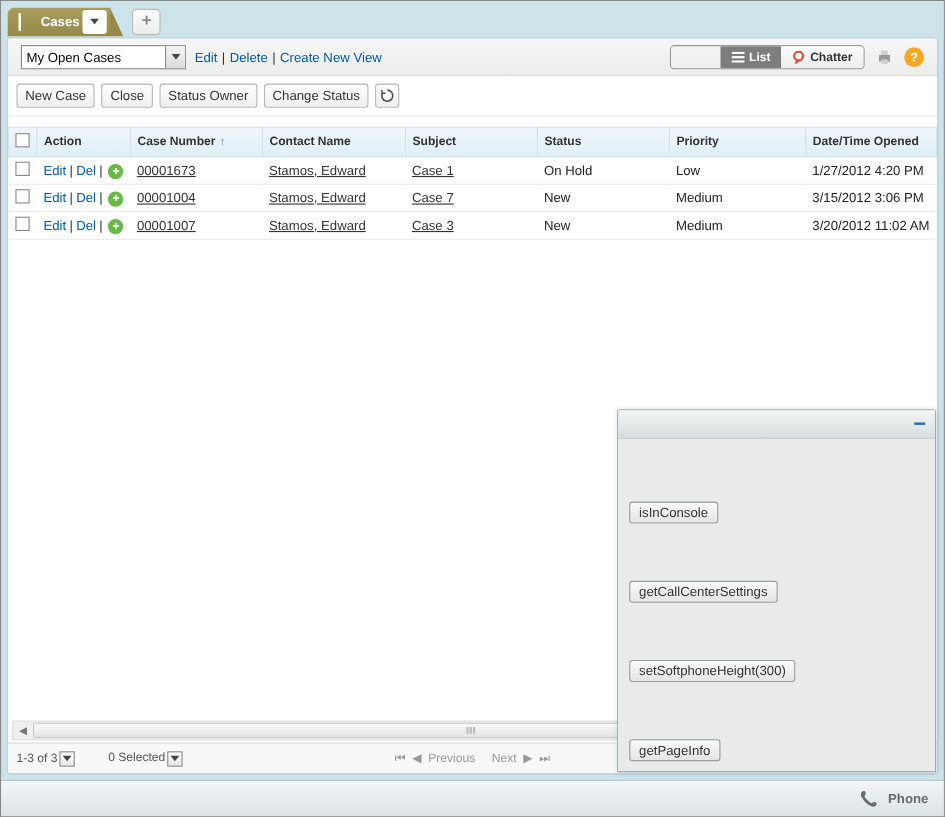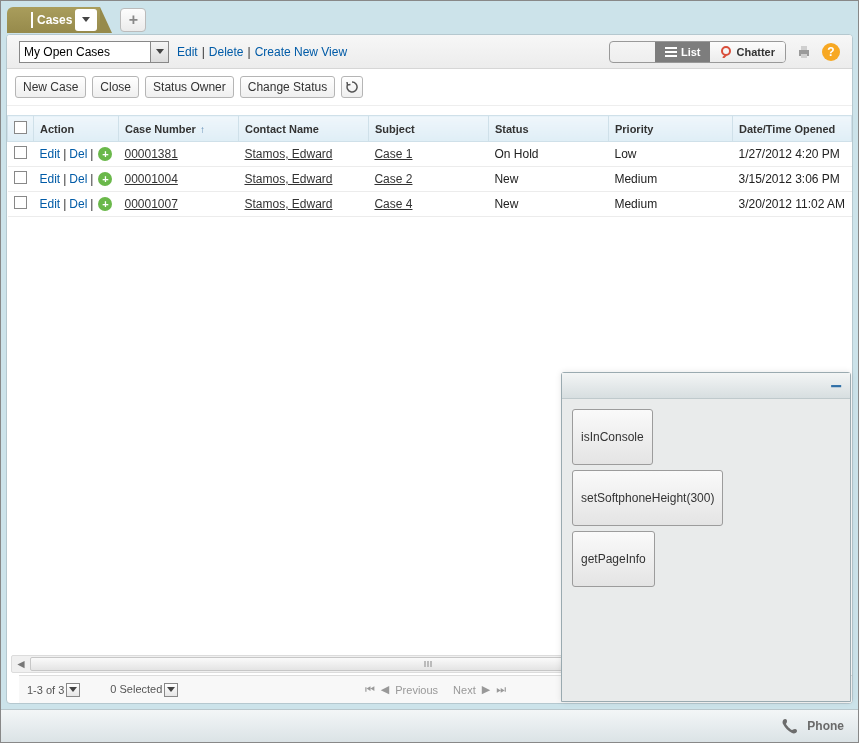--- a/index.html
+++ b/index.html
@@ -11,23 +11,23 @@
   height: 743px;
   overflow: hidden;
   position: relative;
   border: 1px solid #888;
 }
 .frame { position: absolute; inset: 0; }
 
 
 .tabbar { display: flex; align-items: center; height: 33px; padding: 4px 6px 0 6px; gap: 8px; background: #cce3ea; }
 .tab {
-  display: flex; align-items: center; gap: 4px;
+  display: flex; align-items: center; gap: 18px;
   background: linear-gradient(#a99d5c,#968a4b);
-  color: #fff; font-weight: bold; padding: 5px 28px 5px 24px;
+  color: #fff; font-weight: bold; padding: 5px 28px 5px 10px;
   border-radius: 6px 0 0 0; position: relative; height: 26px;
 }
 .tab::after { content:""; position:absolute; right:-12px; top:0; width: 0; height:0; border-top: 26px solid transparent; border-left: 12px solid #968a4b; }
 .tab-caret { position:absolute; right:3px; top:2px; width:22px; height:22px; background:#fff; border-radius:3px; display:flex; align-items:center; justify-content:center; color:#555; }
 .addtab { width:26px; height:24px; background:linear-gradient(#fdfdfd,#ebebeb); border:1px solid #bbb; border-radius:4px; display:flex; align-items:center; justify-content:center; color:#888; margin-left: 12px; font-size: 16px; font-weight:bold;}
 
 
 .panel { position:absolute; left:5px; right:5px; top:33px; bottom:38px; background:#fff; border:1px solid #b5c8cf; border-radius:4px; overflow:hidden; }
 .toolbar1 { background: linear-gradient(#f7f7f7,#ececec); border-bottom:1px solid #d6d6d6; padding:6px 12px; display:flex; align-items:center; gap:8px; height:34px;}
 .viewselect { display:inline-block; border:1px solid #888; background:#fff; padding:2px 2px 2px 4px; width:150px; height:22px; position:relative; }
@@ -60,39 +60,39 @@
 table.data td { border-bottom:1px solid #ececec; padding:4px 6px; font-size:12px; color:#222; white-space:nowrap; }
 table.data .chkcell { width:22px; text-align:center; }
 .chk { width:13px; height:13px; border:1px solid #888; display:inline-block; background:#fff;}
 .actionlinks a { color:#015ba7; text-decoration:none; }
 .actionlinks .sep { color:#333; padding:0 3px; }
 .plusicon { display:inline-flex; width:14px; height:14px; border-radius:50%; background:#6ab84a; color:#fff; align-items:center; justify-content:center; font-size:11px; font-weight:bold; margin-left:2px;}
 .linkcell { color:#333; text-decoration: underline; cursor:pointer; }
 .sortarrow { color:#5a87b0; font-size:10px; margin-left:4px;}
 
 
-.pager { position:absolute; left:0; right:0; bottom:0; height:28px; border-top:1px solid #ddd; background:#f8f8f8; display:flex; align-items:center; padding:0 8px; font-size:11px; color:#555;margin-left:12px;}
+.pager { position:absolute; left:0; right:0; bottom:0; height:28px; border-top:1px solid #ddd; background:#f8f8f8; display:flex; align-items:center; padding:0 8px; font-size:11px; color:#555;}
 .pager .pg1 { display:flex; align-items:center; gap:2px; }
 .pager .pg2 { margin-left:30px; display:flex; gap:2px;}
 .pager .center { position:absolute; left:50%; transform:translateX(-50%); display:flex; align-items:center; gap:6px; color:#999;}
 .pager .dd2 { border:1px solid #888; width:14px; height:14px; display:inline-flex; align-items:center; justify-content:center; background:linear-gradient(#fff,#e6e6e6);}
 
 .hscroll { position:absolute; left:4px; right:4px; bottom:30px; height:18px; background:#f0f0f0; border:1px solid #dcdcdc; border-radius:2px;}
 .hscroll .thumb { position:absolute; left:18px; right:18px; top:1px; bottom:1px; background:linear-gradient(#fafafa,#e4e4e4); border:1px solid #c7c7c7; border-radius:2px;}
 .hscroll .arr { position:absolute; top:0; bottom:0; width:16px; display:flex; align-items:center; justify-content:center; color:#777;}
 .hscroll .arr.l { left:1px;} .hscroll .arr.r { right:1px;}
 .hscroll .nub{ position:absolute; left:50%; top:50%; transform:translate(-50%,-50%); width:12px; height:6px; display:flex; gap:1px;}
 .hscroll .nub i{ width:2px; background:#bbb;}
 
 
 .popup { position:absolute; right:7px; width:290px; top:371px; bottom:40px; border:1px solid #9aaab0; background:#eef0f0; border-radius:3px 3px 0 0; box-shadow:0 0 6px rgba(0,0,0,0.1);}
 .popup .pbar { height:26px; background:linear-gradient(#f3f5f5,#d7dee0); border-bottom:1px solid #bfc9cc; display:flex; align-items:center; justify-content:flex-end; padding:0 8px;}
 .popup .min { color:#2f6fa7; font-weight:bold; font-size:20px; line-height:10px; cursor:pointer;}
 .popup .pbody { padding:10px; display:flex; flex-direction:column; gap:5px; align-items:flex-start; background:#e9ebeb; height:calc(100% - 26px);}
-.popup .pbtn { border:1px solid #9c9c9c; background:linear-gradient(#fafafa,#e4e4e4); border-radius:3px; padding:20px 8px; font-size:12px; color:#333; cursor:pointer;}
+.popup .pbtn { border:1px solid #9c9c9c; background:linear-gradient(#fafafa,#e4e4e4); border-radius:3px; padding:2px 8px; font-size:12px; color:#333; cursor:pointer;margin-top:47px;}
 
 
 .bottombar { position:absolute; left:0; right:0; bottom:0; height:33px; background:linear-gradient(#f3f6f7,#dbe3e6); border-top:1px solid #b9c7cc; display:flex; align-items:center; justify-content:flex-end; padding:0 14px; gap:8px; color:#6a6a6a; font-weight:bold;}
 .phoneicon { width:18px; height:18px; color:#6c6c6c;}
 
 .caseicon { width:14px; height:14px; background:#e9e2bd; border:1px solid #fff; transform:rotate(45deg);}
 svg { display:block; }
 .tri { width:0;height:0;border-left:4px solid transparent;border-right:4px solid transparent;border-top:5px solid #444; }
 </style>
 </head>
@@ -190,43 +190,43 @@
             <th>Subject</th>
             <th>Status</th>
             <th>Priority</th>
             <th>Date/Time Opened</th>
           </tr>
         </thead>
         <tbody id="rows">
             <tr>
               <td class="chkcell"><span class="chk"></span></td>
               <td class="actionlinks"><a>Edit</a><span class="sep">|</span><a>Del</a><span class="sep">|</span><span class="plusicon">+</span></td>
-              <td><span class="linkcell">00001381</span></td>
+              <td><span class="linkcell">00001673</span></td>
               <td><span class="linkcell">Stamos, Edward</span></td>
               <td><span class="linkcell">Case 1</span></td>
               <td>On Hold</td>
               <td>Low</td>
               <td>1/27/2012 4:20 PM</td>
             </tr>
             <tr>
               <td class="chkcell"><span class="chk"></span></td>
               <td class="actionlinks"><a>Edit</a><span class="sep">|</span><a>Del</a><span class="sep">|</span><span class="plusicon">+</span></td>
               <td><span class="linkcell">00001004</span></td>
               <td><span class="linkcell">Stamos, Edward</span></td>
-              <td><span class="linkcell">Case 2</span></td>
+              <td><span class="linkcell">Case 7</span></td>
               <td>New</td>
               <td>Medium</td>
               <td>3/15/2012 3:06 PM</td>
             </tr>
             <tr>
               <td class="chkcell"><span class="chk"></span></td>
               <td class="actionlinks"><a>Edit</a><span class="sep">|</span><a>Del</a><span class="sep">|</span><span class="plusicon">+</span></td>
               <td><span class="linkcell">00001007</span></td>
               <td><span class="linkcell">Stamos, Edward</span></td>
-              <td><span class="linkcell">Case 4</span></td>
+              <td><span class="linkcell">Case 3</span></td>
               <td>New</td>
               <td>Medium</td>
               <td>3/20/2012 11:02 AM</td>
             </tr>
           </tbody>
       </table>
     </div>
 
     <div class="hscroll">
       <span class="arr l">◄</span>
@@ -265,20 +265,21 @@
     </div>
 
   </div>
 
   <div class="popup">
     <div class="pbar">
       <span class="min">−</span>
     </div>
     <div class="pbody" id="softphone-body">
         <button class="pbtn">isInConsole</button>
+        <button class="pbtn">getCallCenterSettings</button>
         <button class="pbtn">setSoftphoneHeight(300)</button>
         <button class="pbtn">getPageInfo</button>
       </div>
   </div>
 
   <div class="bottombar">
     <span class="phoneicon">
         <svg width="18" height="18" viewBox="0 0 18 18">
           <path d="M4 2 C4 2 6 2 6 4 C6 6 5 6 5 7 C5 8 10 13 11 13 C12 13 12 12 14 12 C16 12 16 14 16 14 C16 16 13 17 11 16 C7 14 4 11 2 7 C1 5 2 2 4 2 Z" fill="#6c6c6c"></path>
         </svg>

